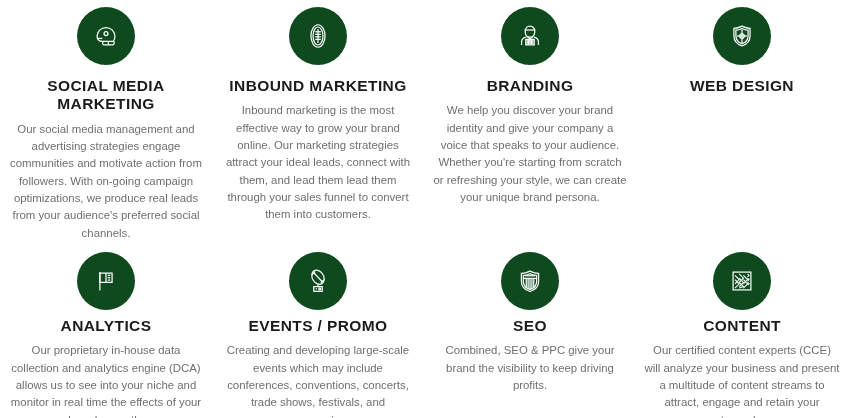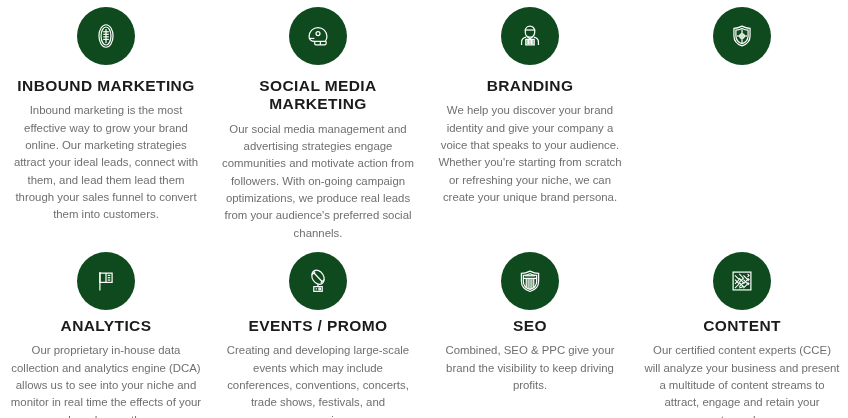--- a/index.html
+++ b/index.html
@@ -73,76 +73,77 @@
   .r1c3 .card-title { margin-top: 12px; }
   .r1c4 .card-title { margin-top: 12px; }
 
   .r1c3 .card-body, .r1c4 .card-body { margin-top: 7px; }
 </style>
 </head>
 <body>
 
 <div class="services-grid">
 
+  <div class="service-card row1 r1c2">
+    <div class="icon-badge">
+      <svg width="30" height="30" viewBox="0 0 32 32" fill="none" stroke="#ffffff" stroke-width="1.3">
+        <path d="M6.5 16.5a9.5 9.5 0 0 1 19 0c0 2.4-.7 4-1.8 5.2H12.5c-3.8 0-6-2.2-6-5.2z"></path>
+        <path d="M12.5 21.7v2.6c0 .7.5 1.2 1.2 1.2h9.2c1 0 1.8-.8 1.8-1.8v-2"></path>
+        <path d="M6.8 18.6h5.3"></path>
+        <path d="M18.5 21.7v3.8"></path>
+        <circle cx="16" cy="13.4" r="2.1"></circle>
+      </svg>
+    </div>
+    <div class="card-title">SOCIAL MEDIA MARKETING</div>
+    <div class="card-body">Our social media management and advertising strategies engage communities and motivate action from followers. With on-going campaign optimizations, we produce real leads from your audience's preferred social channels.</div>
+  </div>
+
   <div class="service-card row1 r1c1">
     <div class="icon-badge">
       <svg width="30" height="30" viewBox="0 0 32 32" fill="none" stroke="#ffffff" stroke-width="1.3">
         <ellipse cx="16" cy="16" rx="7.5" ry="12"></ellipse>
         <ellipse cx="16" cy="16" rx="5.3" ry="9.6"></ellipse>
         <line x1="16" y1="8.5" x2="16" y2="23.5"></line>
         <line x1="13" y1="11.5" x2="19" y2="11.5"></line>
         <line x1="13" y1="14.2" x2="19" y2="14.2"></line>
         <line x1="13" y1="16.9" x2="19" y2="16.9"></line>
         <line x1="13" y1="19.6" x2="19" y2="19.6"></line>
       </svg>
     </div>
     <div class="card-title">INBOUND MARKETING</div>
     <div class="card-body">Inbound marketing is the most effective way to grow your brand online. Our marketing strategies attract your ideal leads, connect with them, and lead them lead them through your sales funnel to convert them into customers.</div>
   </div>
 
-  <div class="service-card row1 r1c2">
-    <div class="icon-badge">
-      <svg width="30" height="30" viewBox="0 0 32 32" fill="none" stroke="#ffffff" stroke-width="1.3">
-        <path d="M6.5 16.5a9.5 9.5 0 0 1 19 0c0 2.4-.7 4-1.8 5.2H12.5c-3.8 0-6-2.2-6-5.2z"></path>
-        <path d="M12.5 21.7v2.6c0 .7.5 1.2 1.2 1.2h9.2c1 0 1.8-.8 1.8-1.8v-2"></path>
-        <path d="M6.8 18.6h5.3"></path>
-        <path d="M18.5 21.7v3.8"></path>
-        <circle cx="16" cy="13.4" r="2.1"></circle>
-      </svg>
-    </div>
-    <div class="card-title">SOCIAL MEDIA MARKETING</div>
-    <div class="card-body">Our social media management and advertising strategies engage communities and motivate action from followers. With on-going campaign optimizations, we produce real leads from your audience's preferred social channels.</div>
-  </div>
-
   <div class="service-card row1 r1c3">
     <div class="icon-badge">
       <svg width="30" height="30" viewBox="0 0 32 32" fill="none" stroke="#ffffff" stroke-width="1.3">
         <path d="M11 10.5a5 5 0 0 1 10 0v1.8a5 5 0 0 1-10 0z"></path>
         <path d="M10.3 9.6h11.4"></path>
         <path d="M12.4 16.2 16 19l3.6-2.8"></path>
         <path d="M7 25.5v-3.2c0-2.6 2.2-4.6 4.8-5.2"></path>
         <path d="M25 25.5v-3.2c0-2.6-2.2-4.6-4.8-5.2"></path>
         <path d="M11.5 19.5h9v6h-9z"></path>
         <path d="M13 20.3v4.4M14.5 20.3v4.4M16 20.3v4.4M17.5 20.3v4.4M19 20.3v4.4"></path>
       </svg>
     </div>
     <div class="card-title">BRANDING</div>
-    <div class="card-body">We help you discover your brand identity and give your company a voice that speaks to your audience. Whether you're starting from scratch or refreshing your niche, we can create your unique brand persona.</div>
+    <div class="card-body">We help you discover your brand identity and give your company a voice that speaks to your audience. Whether you're starting from scratch or refreshing your style, we can create your unique brand persona.</div>
   </div>
 
   <div class="service-card row1 r1c4">
     <div class="icon-badge">
       <svg width="30" height="30" viewBox="0 0 32 32" fill="none" stroke="#ffffff" stroke-width="1.3">
         <path d="M16 5.5c3 1.6 5.8 2.3 8.6 2.3v8.1c0 5-3.6 8.9-8.6 10.6-5-1.7-8.6-5.6-8.6-10.6V7.8c2.8 0 5.6-.7 8.6-2.3z"></path>
         <path d="M16 8c2.3 1.2 4.4 1.7 6.5 1.7v6.3c0 3.9-2.8 6.9-6.5 8.2-3.7-1.3-6.5-4.3-6.5-8.2V9.7C11.6 9.7 13.7 9.2 16 8z"></path>
         <line x1="16" y1="9" x2="16" y2="23.5"></line>
         <circle cx="16" cy="16" r="2.4"></circle>
         <line x1="10.5" y1="16" x2="21.5" y2="16"></line>
       </svg>
     </div>
+    <div class="card-title">WEB DESIGN</div>
   </div>
 
   <div class="service-card row2 r2c1">
     <div class="icon-badge">
       <svg width="30" height="30" viewBox="0 0 32 32" fill="none" stroke="#ffffff" stroke-width="1.3">
         <line x1="9.5" y1="6.5" x2="9.5" y2="26"></line>
         <path d="M9.5 7.5h13v10h-13z"></path>
         <line x1="16" y1="7.5" x2="16" y2="17.5"></line>
         <line x1="17.8" y1="10" x2="20.6" y2="10"></line>
         <line x1="17.8" y1="12.5" x2="20.6" y2="12.5"></line>

